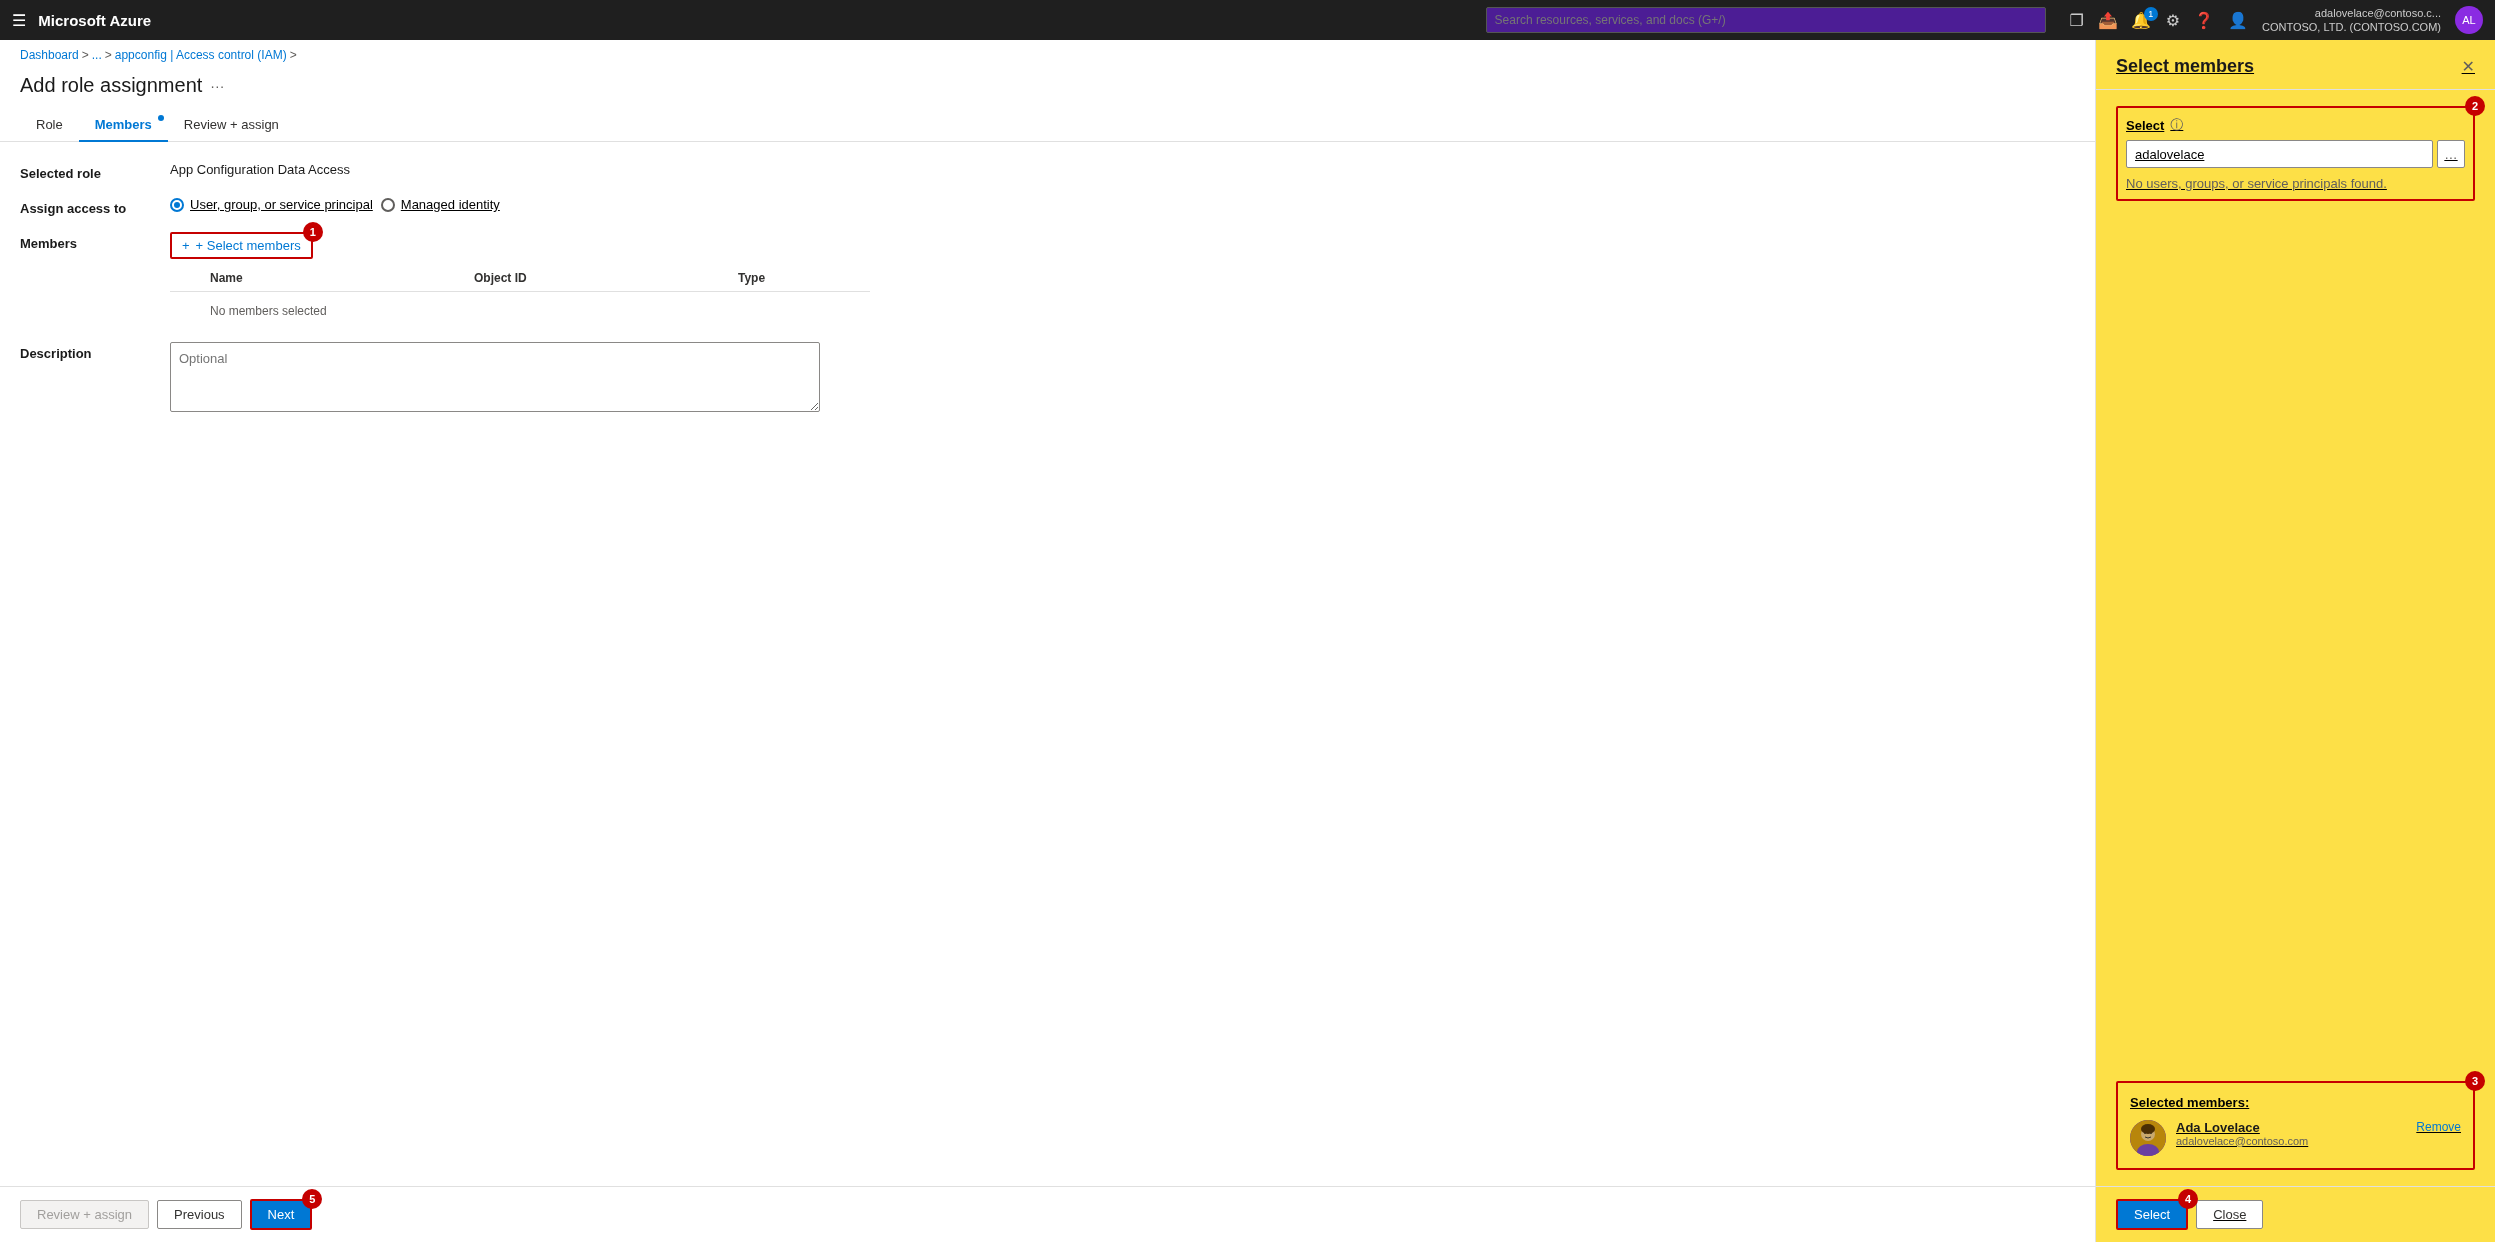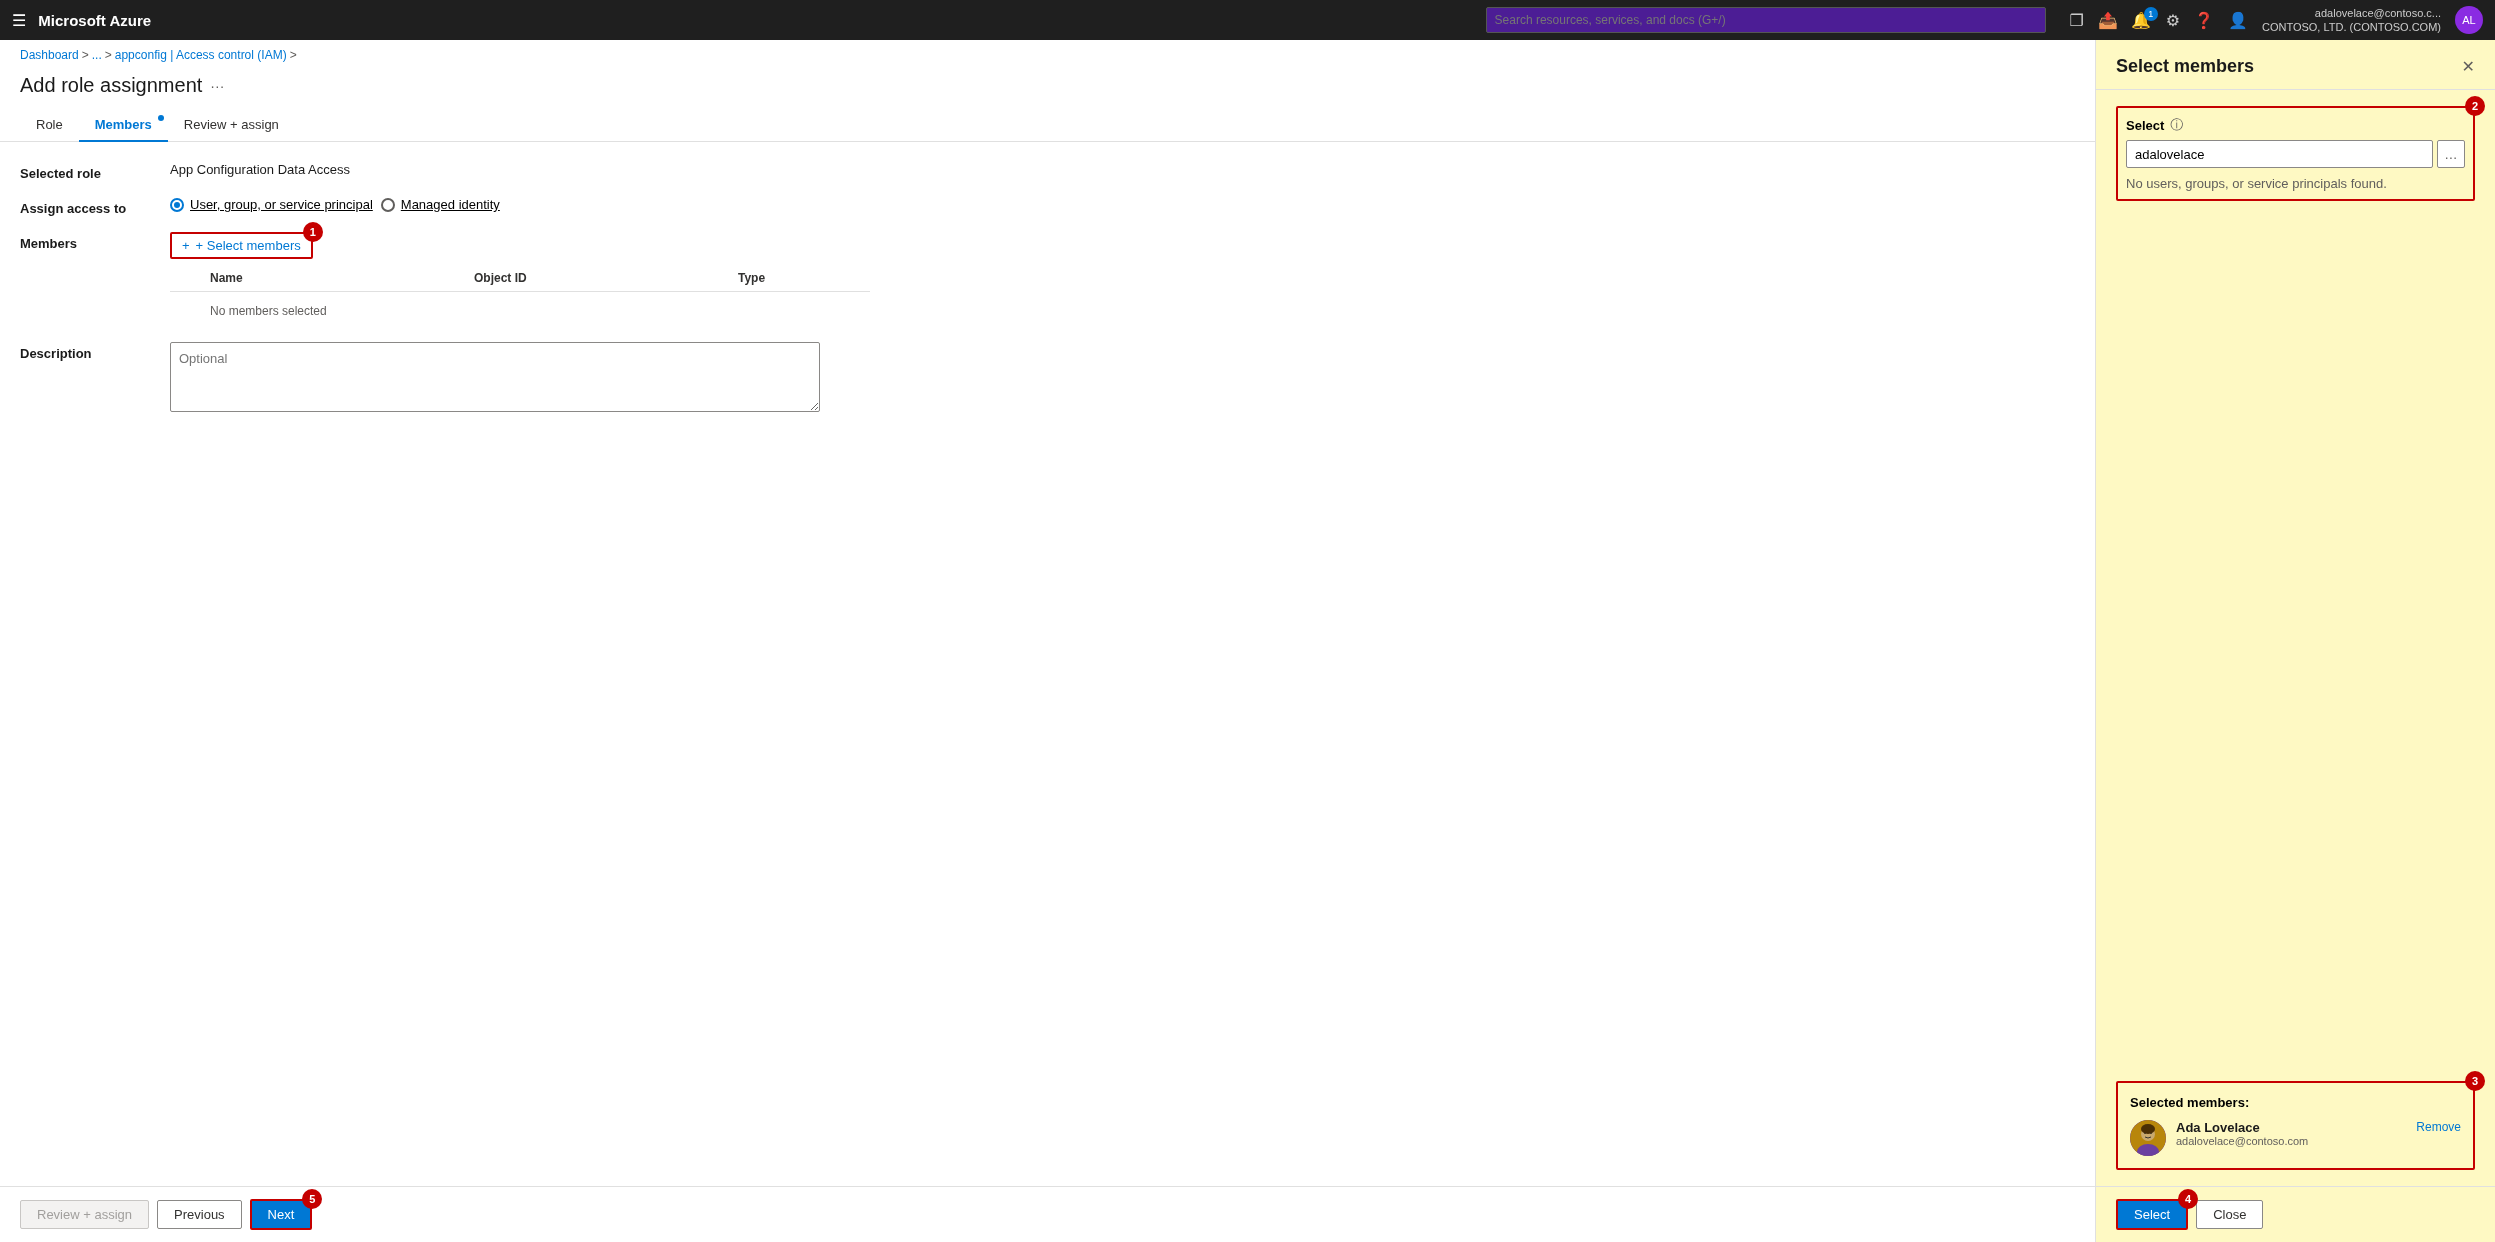--- a/index.html
+++ b/index.html
@@ -219,26 +219,27 @@
     .btn-disabled {
       background: #f3f2f1;
       color: #a19f9d;
       border-color: #c8c6c4;
       cursor: not-allowed;
     }
 
     
     .right-panel {
       width: 400px;
-      background: #fef9c3;
+      background: #fde047;
       border-left: 1px solid #e0e0e0;
       display: flex;
       flex-direction: column;
       overflow: hidden;
       flex-shrink: 0;
+      text-decoration: underline;
     }
     .panel-header {
       display: flex;
       align-items: center;
       justify-content: space-between;
       padding: 16px 20px 12px;
       border-bottom: 1px solid #e0e0e0;
     }
     .panel-title { font-size: 18px; font-weight: 600; color: #1a1a1a; }
     .panel-close { font-size: 16px; cursor: pointer; color: #605e5c; background: none; border: none; }

